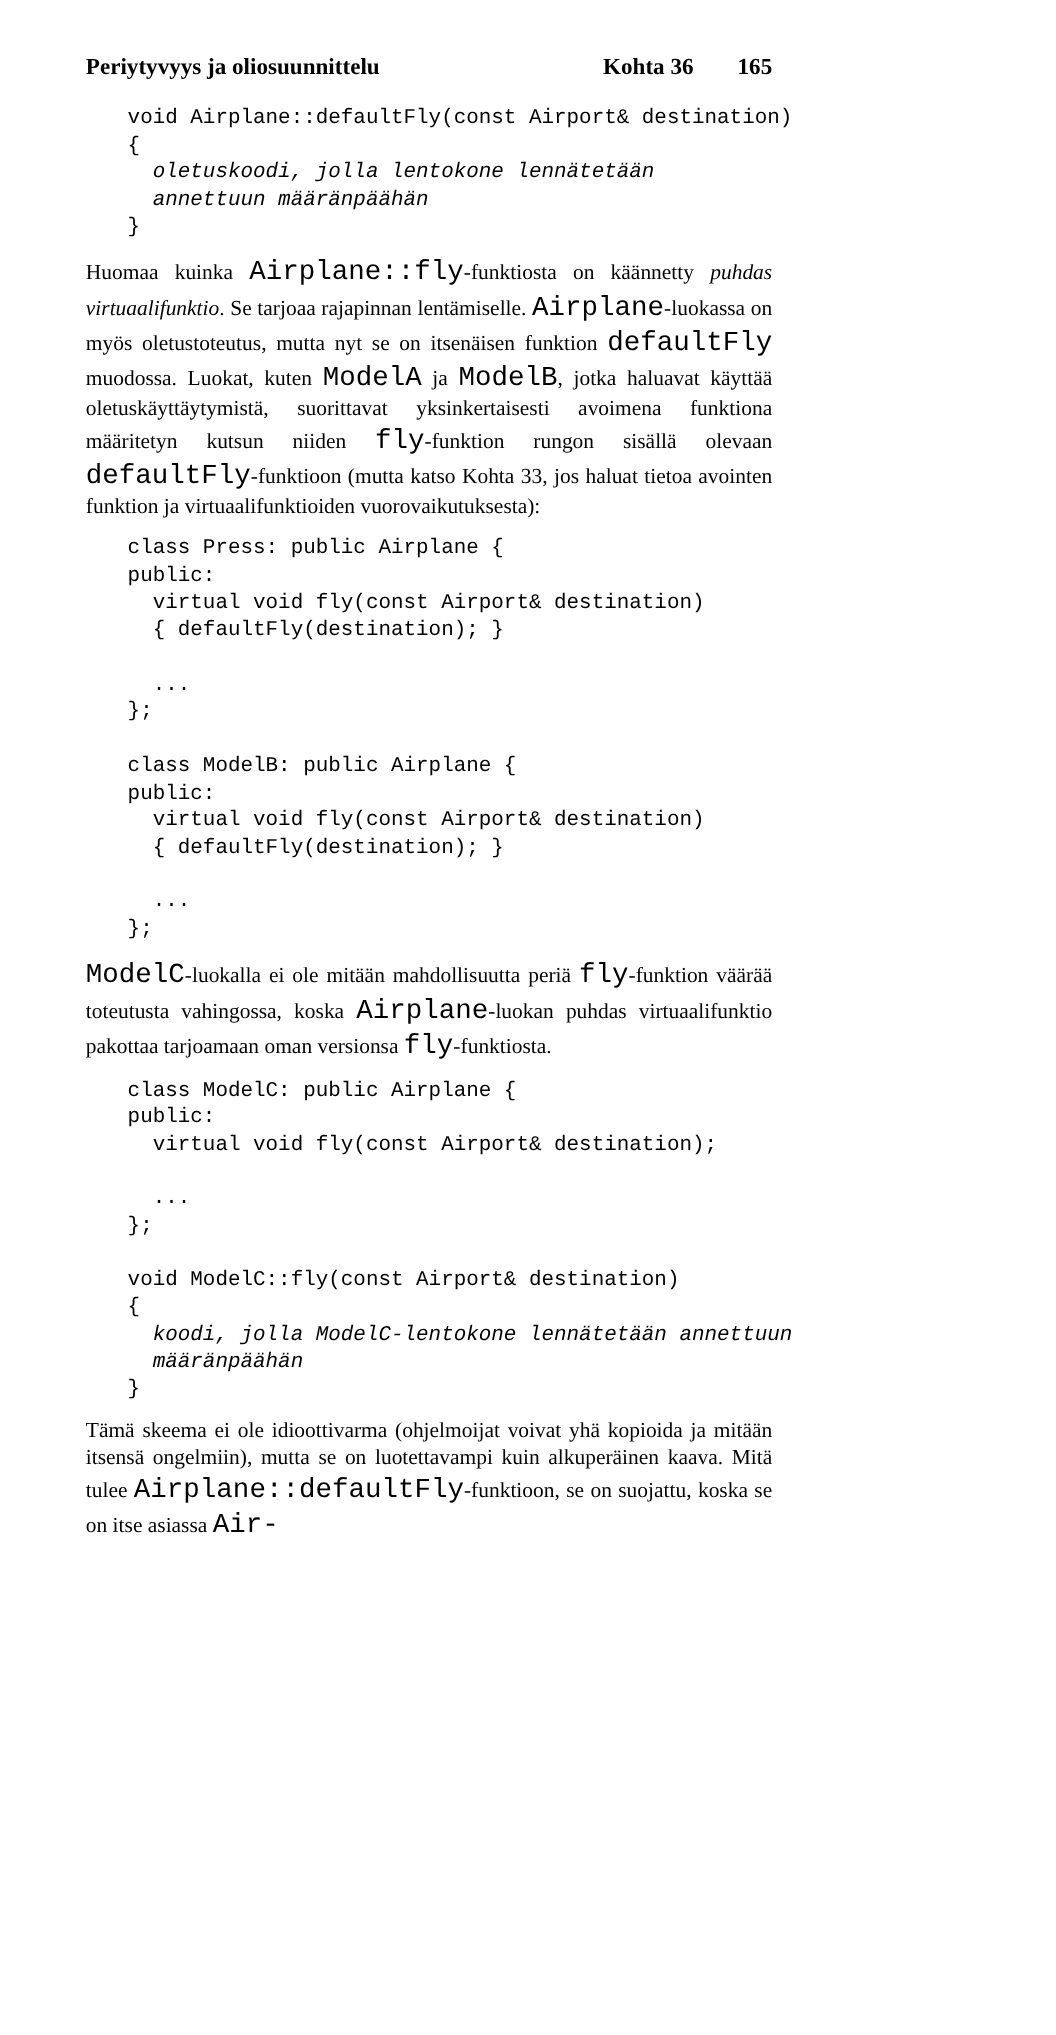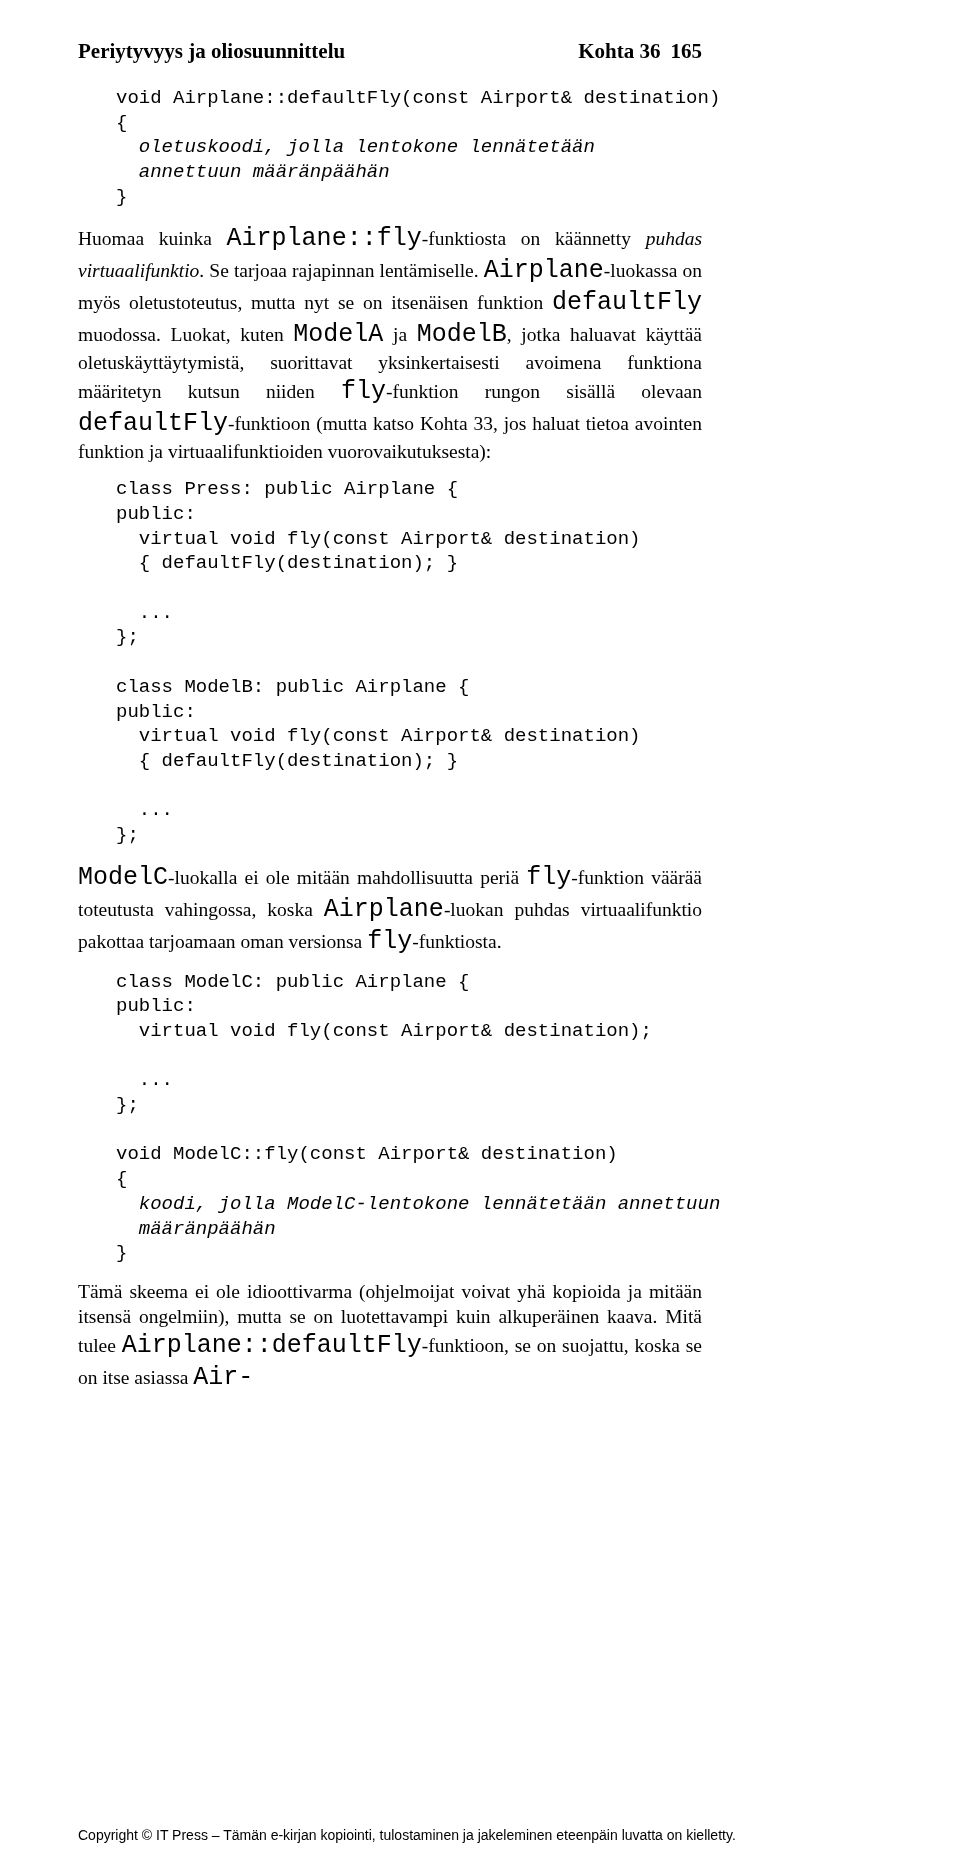--- a/index.html
+++ b/index.html
@@ -4,35 +4,34 @@
 <style>
   body {
     margin: 0;
     padding: 0;
     background: #fff;
     font-family: "Times New Roman", Times, serif;
     color: #000;
     width: 960px;
   }
   .page {
-    padding: 20px 78px 40px 78px;
+    padding: 48px 78px 40px 78px;
     box-sizing: border-box;
     width: 780px;
-    margin-top: 19px;
   }
   .header-row {
     display: flex;
     justify-content: space-between;
     font-weight: bold;
     font-size: 21px;
     margin-bottom: 22px;
   }
   .header-right {
     display: flex;
-    gap: 10px;
+    gap: 40px;
   }
   .code-block {
     font-family: "Courier New", Courier, monospace;
     font-size: 19px;
     white-space: pre;
     margin: 6px 0 14px 38px;
     line-height: 1.3;
   }
   .code-block .italic {
     font-style: italic;
@@ -111,14 +110,13 @@
 <span>void ModelC::fly(const Airport&amp; destination)</span>
 <span>{</span>
 <span class="italic">  koodi, jolla ModelC-lentokone lennätetään annettuun</span>
 <span class="italic">  määränpäähän</span>
 <span>}</span></div>
 
   <p class="body-text"><span>Tämä skeema ei ole idioottivarma (ohjelmoijat voivat yhä kopioida ja mitään itsensä ongelmiin), mutta se on luotettavampi kuin alkuperäinen kaava. Mitä tulee </span><span class="mono">Airplane::defaultFly</span><span>-funktioon, se on suojattu, koska se on itse asiassa </span><span class="mono">Air-</span></p>
 
 </div>
 
-<div class="footer">Copyright © IT Press – Tämän e-kirjan kopiointi, tulostaminen ja jakeleminen eteenpäin luvatta on kielletty.</div>
 </div>
 
 </body></html>

